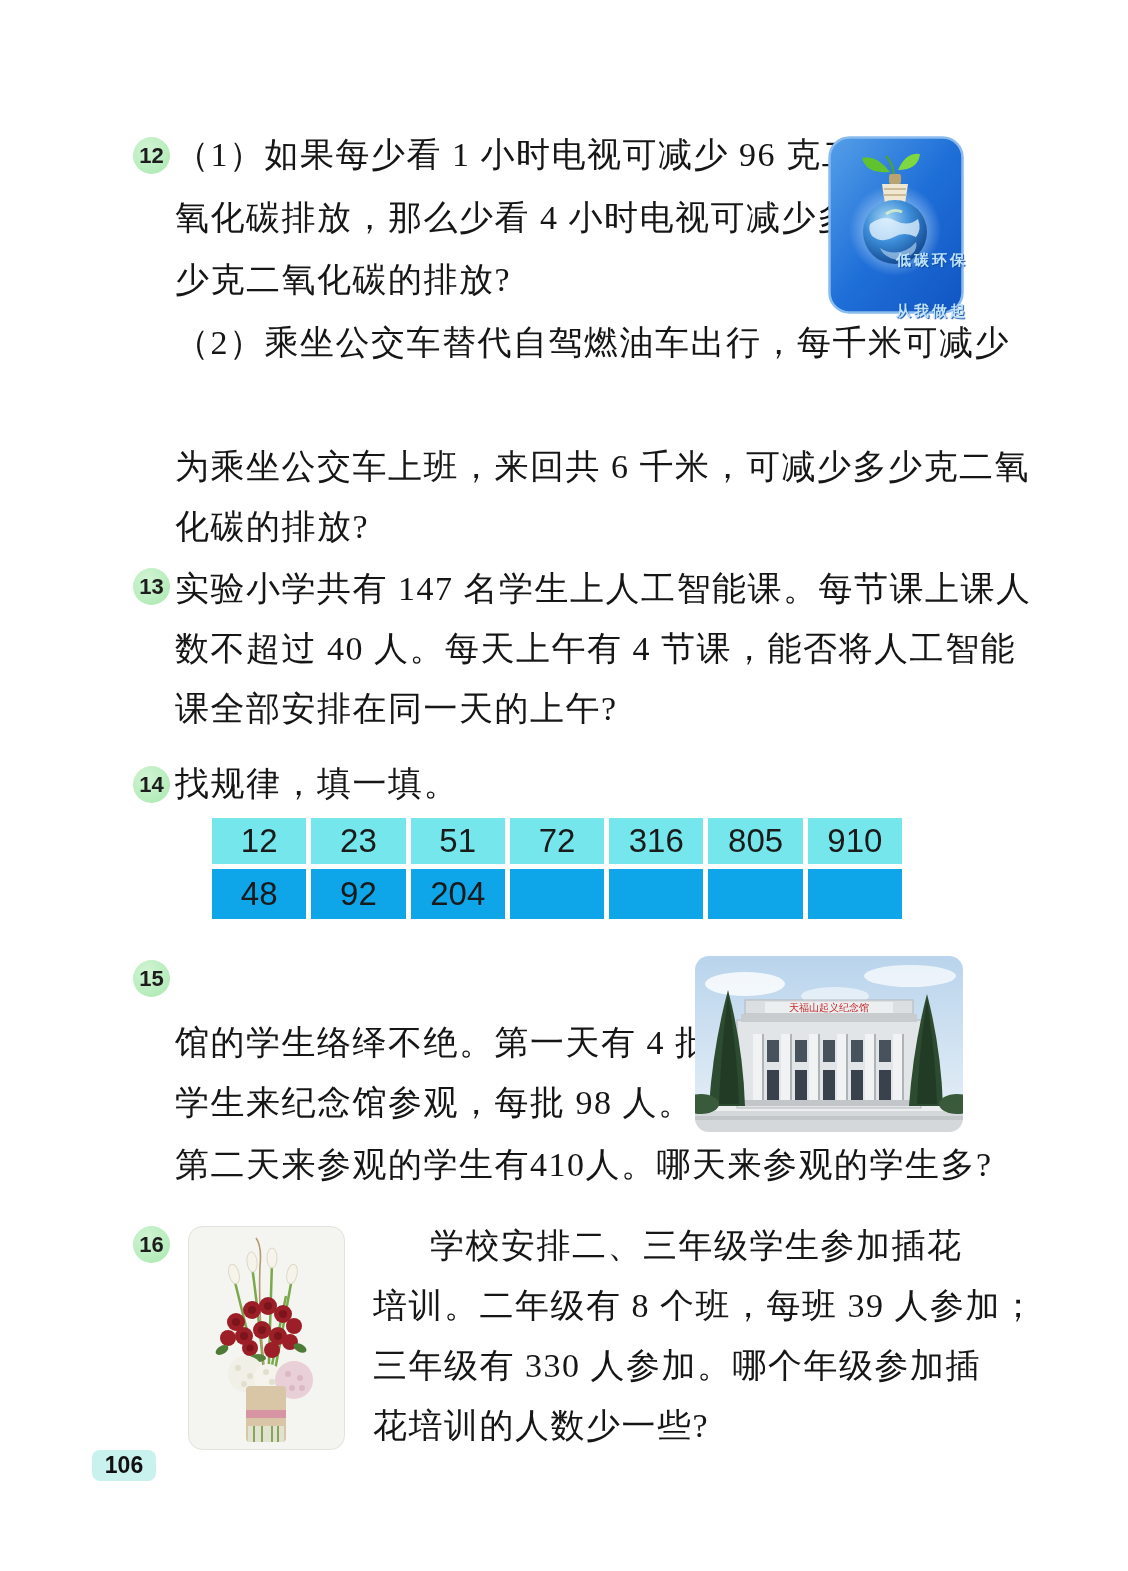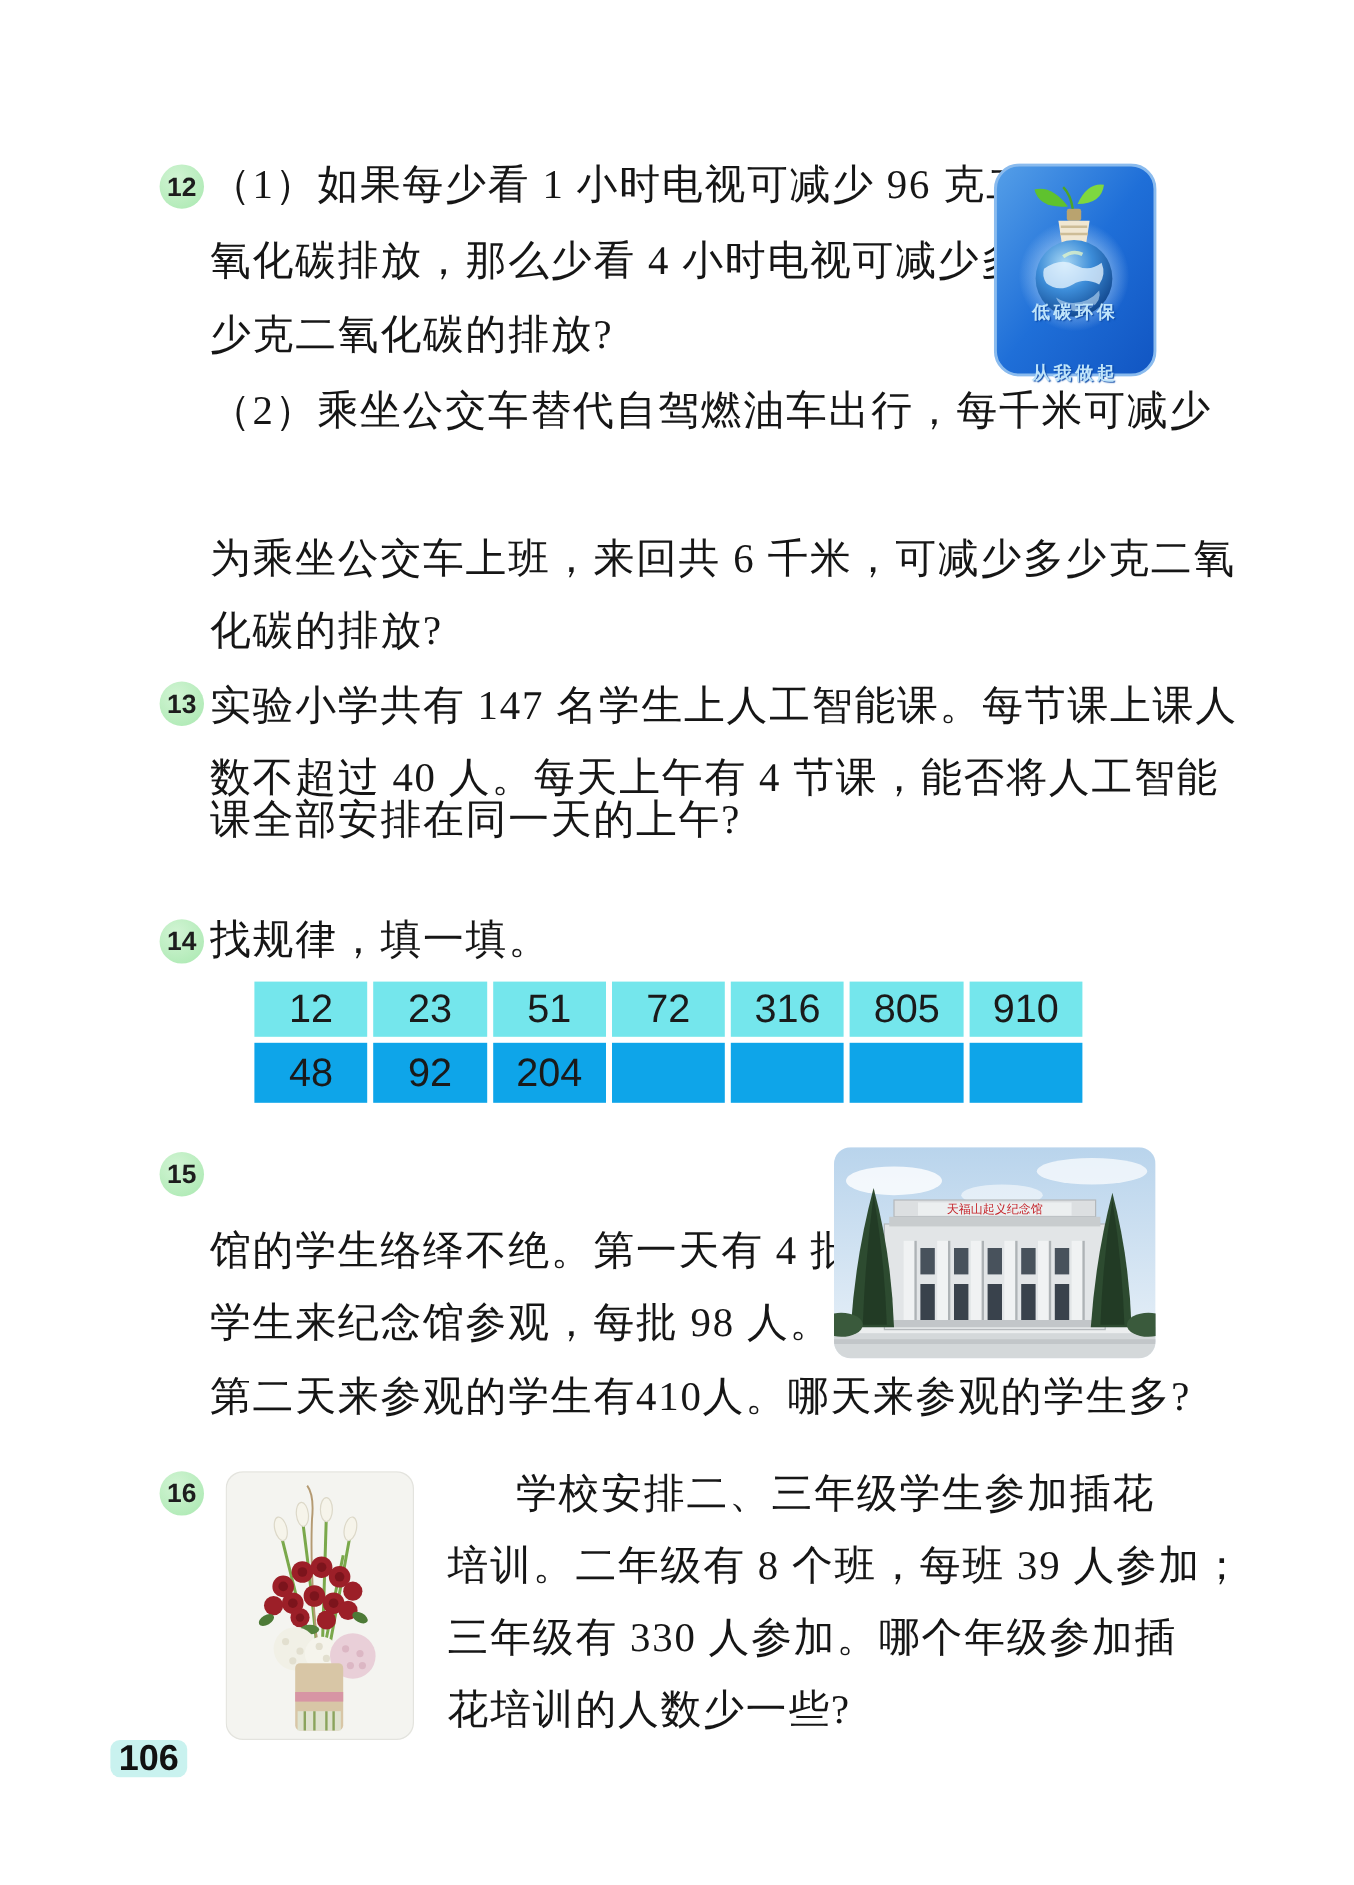--- a/index.html
+++ b/index.html
@@ -16,28 +16,28 @@
           display:grid;grid-template-columns:repeat(7,1fr);grid-template-rows:46px 50px;gap:5px;}
   .ptable .cell{display:flex;align-items:center;justify-content:center;
                 font-family:"Liberation Sans",sans-serif;font-size:33px;color:#1a1a1a;}
   .r1{background:#74e6ec;}
   .r2{background:#0ea5e9;}
   
   .ecobadge{position:absolute;left:828px;top:136px;width:136px;height:178px;}
   .ecobadge svg{position:absolute;left:0;top:0;}
   .ecotext{position:absolute;left:0;width:136px;text-align:center;
            font-family:"Liberation Sans",sans-serif;font-weight:bold;font-size:15px;
-           color:#bfe4fa;letter-spacing:3px;text-shadow:1px 1px 1px #0c4aa8;}
+           color:#bfe4fa;letter-spacing:3px;text-shadow:1px 1px 1px #0c4aa8;padding-left:36px;}
   .ecotext.t1{top:115px;} .ecotext.t2{top:140px;margin-top:26px;}
   
   .photo{position:absolute;}
   
   .pagenum{position:absolute;left:92px;top:1450px;width:64px;height:31px;background:#c9f2ef;
            border-radius:8px;display:flex;align-items:center;justify-content:center;
-           font-family:"Liberation Sans",sans-serif;font-weight:bold;font-size:30px;color:#111;}
+           font-family:"Liberation Sans",sans-serif;font-weight:bold;font-size:23px;color:#111;}
 </style>
 </head>
 <body>
 
 <div class="page">
 
   <div class="numbadge" style="left:133px;top:137px">12</div>
   <div class="tline" style="left:175px;top:133px">（1）如果每少看 1 小时电视可减少 96 克二</div>
   <div class="tline" style="left:175px;top:196px">氧化碳排放，那么少看 4 小时电视可减少多</div>
   <div class="tline" style="left:175px;top:258px">少克二氧化碳的排放?</div>
@@ -85,21 +85,21 @@
         <path d="M58 78 q8 -6 16 -2" stroke="#dff2c9" stroke-width="3" fill="none" opacity="0.8"></path>
       </g>
     </svg>
     <div class="ecotext t1">低碳环保</div>
     <div class="ecotext t2">从我做起</div>
   </div>
 
   <div class="numbadge" style="left:133px;top:568px">13</div>
   <div class="tline" style="left:175px;top:567px">实验小学共有 147 名学生上人工智能课。每节课上课人</div>
   <div class="tline" style="left:175px;top:627px">数不超过 40 人。每天上午有 4 节课，能否将人工智能</div>
-  <div class="tline" style="left:175px;top:662px">课全部安排在同一天的上午?</div>
+  <div class="tline" style="left:175px;top:687px">课全部安排在同一天的上午?</div>
 
   <div class="numbadge" style="left:133px;top:766px">14</div>
   <div class="tline" style="left:175px;top:762px">找规律，填一填。</div>
 
   <div class="ptable">
     <div class="cell r1">12</div>
     <div class="cell r1">23</div>
     <div class="cell r1">51</div>
     <div class="cell r1">72</div>
     <div class="cell r1">316</div>

